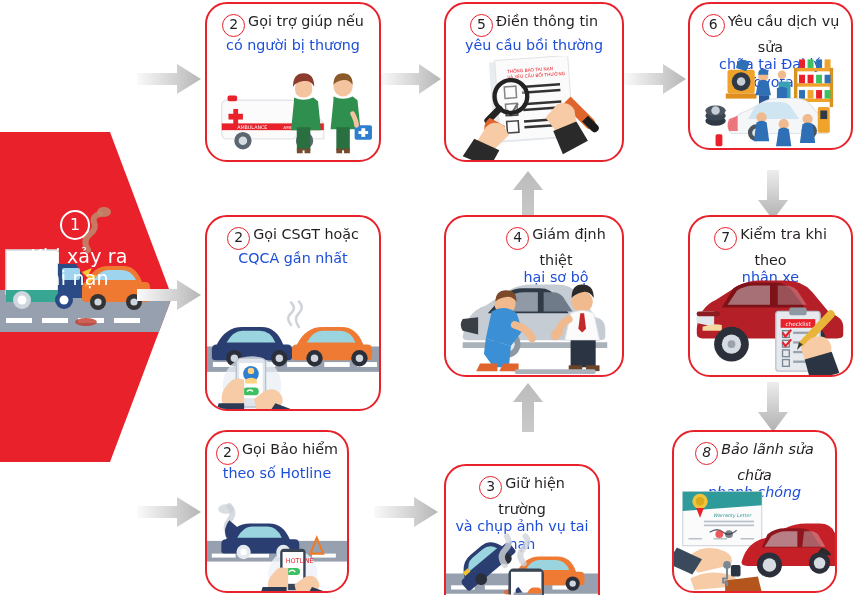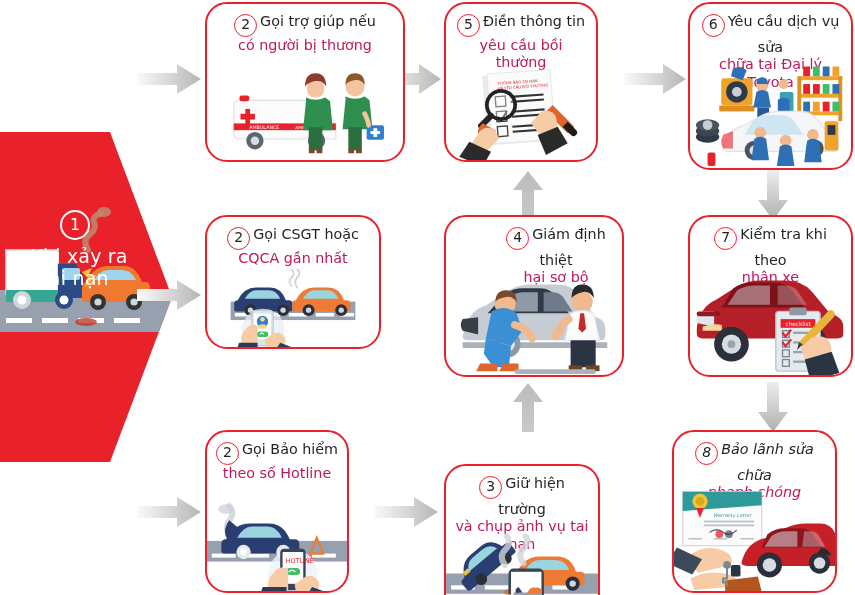--- a/index.html
+++ b/index.html
@@ -16,21 +16,21 @@
   .funnel-line{font-size:19px;line-height:1.18;letter-spacing:.2px;}
 
   
   .card{position:absolute;border:2.5px solid #e8212b;border-radius:22px;background:#fff;
         box-sizing:border-box;overflow:hidden;}
   .card-head{position:relative;padding:7px 8px 2px 8px;text-align:center;}
   .badge{display:inline-block;vertical-align:-3px;width:21px;height:21px;border:1.7px solid #e8212b;
          border-radius:50%;color:#231f20;font-size:14px;line-height:18px;text-align:center;
          margin-right:3px;background:#fff;}
   .title{display:inline;font-size:14.3px;line-height:1.22;color:#231f20;white-space:pre-line;}
-  .title-block{font-size:14.3px;line-height:1.22;color:#be185d;}
+  .title-block{font-size:14.3px;line-height:1.22;color:#1d4ed8;}
   .art{position:absolute;left:0;right:0;bottom:0;top:52px;}
   .art svg{width:100%;height:100%;display:block;}
 
   
   .arrow{position:absolute;}
   .arrow svg{display:block;width:100%;height:100%;}
 </style>
 </head>
 <body>
 
@@ -144,21 +144,21 @@
       </defs>
     <path d="M11,0 L11,30 L2,30 L17,50 L32,30 L23,30 L23,0 Z" fill="url(#gD1)"></path>
     </svg>
 </div>
 <div class="arrow" style="left:756px;top:382px;width:34px;height:52px;">
   <svg viewBox="0 0 34 52">
       <path d="M11,0 L11,30 L2,30 L17,50 L32,30 L23,30 L23,0 Z" fill="url(#gD1)"></path>
     </svg>
 </div>
 
-<div class="card" style="left:205px;top:2px;width:200px;height:160px;">
+<div class="card" style="left:205px;top:2px;width:176px;height:160px;">
   <div class="card-head">
     <span class="badge">2</span><span class="title">Gọi trợ giúp  nếu</span>
     <div class="title-block">có người bị thương</div>
   </div>
   <div class="art">
     <svg viewBox="0 0 176 108" preserveAspectRatio="xMidYMax meet">
 
       <rect x="14" y="46" width="78" height="40" rx="5" fill="#fbfbfb" stroke="#e2e5e9" stroke-width="1.4"></rect>
       <path d="M92,54 l14,0 l14,16 l0,16 l-28,0 Z" fill="#fbfbfb" stroke="#e2e5e9" stroke-width="1.4"></path>
       <path d="M95,58 l10,0 l10,12 l-20,0 Z" fill="#4a5560"></path>
@@ -188,21 +188,21 @@
         <rect x="141" y="96" width="6" height="5" fill="#7a4a2f"></rect>
 
       <rect x="152" y="72" width="18" height="15" rx="2" fill="#2f7fd0"></rect>
       <rect x="159" y="75" width="4" height="9" fill="#fff"></rect>
         <rect x="156" y="78" width="10" height="3" fill="#fff"></rect>
       <path d="M150,60 q4,8 4,12" stroke="#f4c4a0" stroke-width="5" fill="none" stroke-linecap="round"></path>
     </svg>
   </div>
 </div>
 
-<div class="card" style="left:205px;top:215px;width:176px;height:134px;">
+<div class="card" style="left:205px;top:215px;width:176px;height:196px;">
   <div class="card-head">
     <span class="badge">2</span><span class="title">Gọi CSGT hoặc</span>
     <div class="title-block">CQCA gần nhất</div>
   </div>
   <div class="art">
     <svg viewBox="0 0 176 110" preserveAspectRatio="xMidYMax meet">
       <rect x="0" y="46" width="176" height="26" fill="#97a0ae"></rect>
       <rect x="6" y="62" width="26" height="5" fill="#fff"></rect>
         <rect x="44" y="62" width="26" height="5" fill="#fff"></rect>
       <rect x="82" y="62" width="26" height="5" fill="#fff"></rect>
@@ -277,21 +277,21 @@
       <rect x="99" y="82" width="18" height="9" rx="4.5" fill="#3fbf63"></rect>
       <path d="M103,87 q4,-4 8,0" stroke="#fff" stroke-width="1.8" fill="none"></path>
       <path d="M84,88 q6,-10 18,-5 l0,28 l-24,0 q-5,-13 6,-23 z" fill="#f6cba6"></path>
       <path d="M70,106 l30,0 l0,12 l-34,0 z" fill="#2b3b55"></path>
       <path d="M122,94 q12,-6 18,5 q4,9 -6,15 l-20,6 l-4,-17 z" fill="#f6cba6"></path>
       <path d="M132,106 l28,10 l-7,14 l-28,-12 z" fill="#2b3b55"></path>
     </svg>
   </div>
 </div>
 
-<div class="card" style="left:444px;top:2px;width:154px;height:160px;">
+<div class="card" style="left:444px;top:2px;width:180px;height:160px;">
   <div class="card-head">
     <span class="badge">5</span><span class="title">Điền thông tin</span>
     <div class="title-block">yêu cầu bồi thường</div>
   </div>
   <div class="art">
     <svg viewBox="0 0 180 108" preserveAspectRatio="xMidYMax meet">
       <rect x="46" y="4" width="76" height="84" fill="#e9ecef" transform="rotate(-4 84 46)"></rect>
       <rect x="52" y="2" width="76" height="84" fill="#fbfbfb" stroke="#dfe3e8" stroke-width="1" transform="rotate(-4 90 44)"></rect>
       <text x="64" y="16" font-size="4.6" fill="#e8212b" font-family="DejaVu Sans, sans-serif" transform="rotate(-4 90 44)">THÔNG BÁO TAI NẠN</text>
       <text x="64" y="22" font-size="4.6" fill="#e8212b" font-family="DejaVu Sans, sans-serif" transform="rotate(-4 90 44)">VÀ YÊU CẦU BỒI THƯỜNG</text>
@@ -406,21 +406,21 @@
       </g>
       <circle cx="95" cy="100" r="8" fill="#3fbf63"></circle>
 
       <path d="M60,80 q12,-10 26,-2 l2,26 l-30,4 z" fill="#f6cba6"></path>
       <path d="M56,94 q14,-4 32,4 l0,14 l-40,0 z" fill="#f6cba6"></path>
       <path d="M110,86 q12,0 14,10 l-6,14 l-16,-6 z" fill="#f6cba6"></path>
     </svg>
   </div>
 </div>
 
-<div class="card" style="left:688px;top:2px;width:165px;height:168px;">
+<div class="card" style="left:688px;top:2px;width:165px;height:148px;">
   <div class="card-head">
     <span class="badge">6</span><span class="title">Yêu cầu dịch vụ sửa</span>
     <div class="title-block">chữa tại Đại lý Toyota</div>
   </div>
   <div class="art">
     <svg viewBox="0 0 165 108" preserveAspectRatio="xMidYMax meet">
 
       <rect x="32" y="16" width="32" height="28" rx="3" fill="#f0a32a"></rect>
       <circle cx="48" cy="30" r="11" fill="#2f3a46"></circle>
         <circle cx="48" cy="30" r="5" fill="#c7ced5"></circle>

